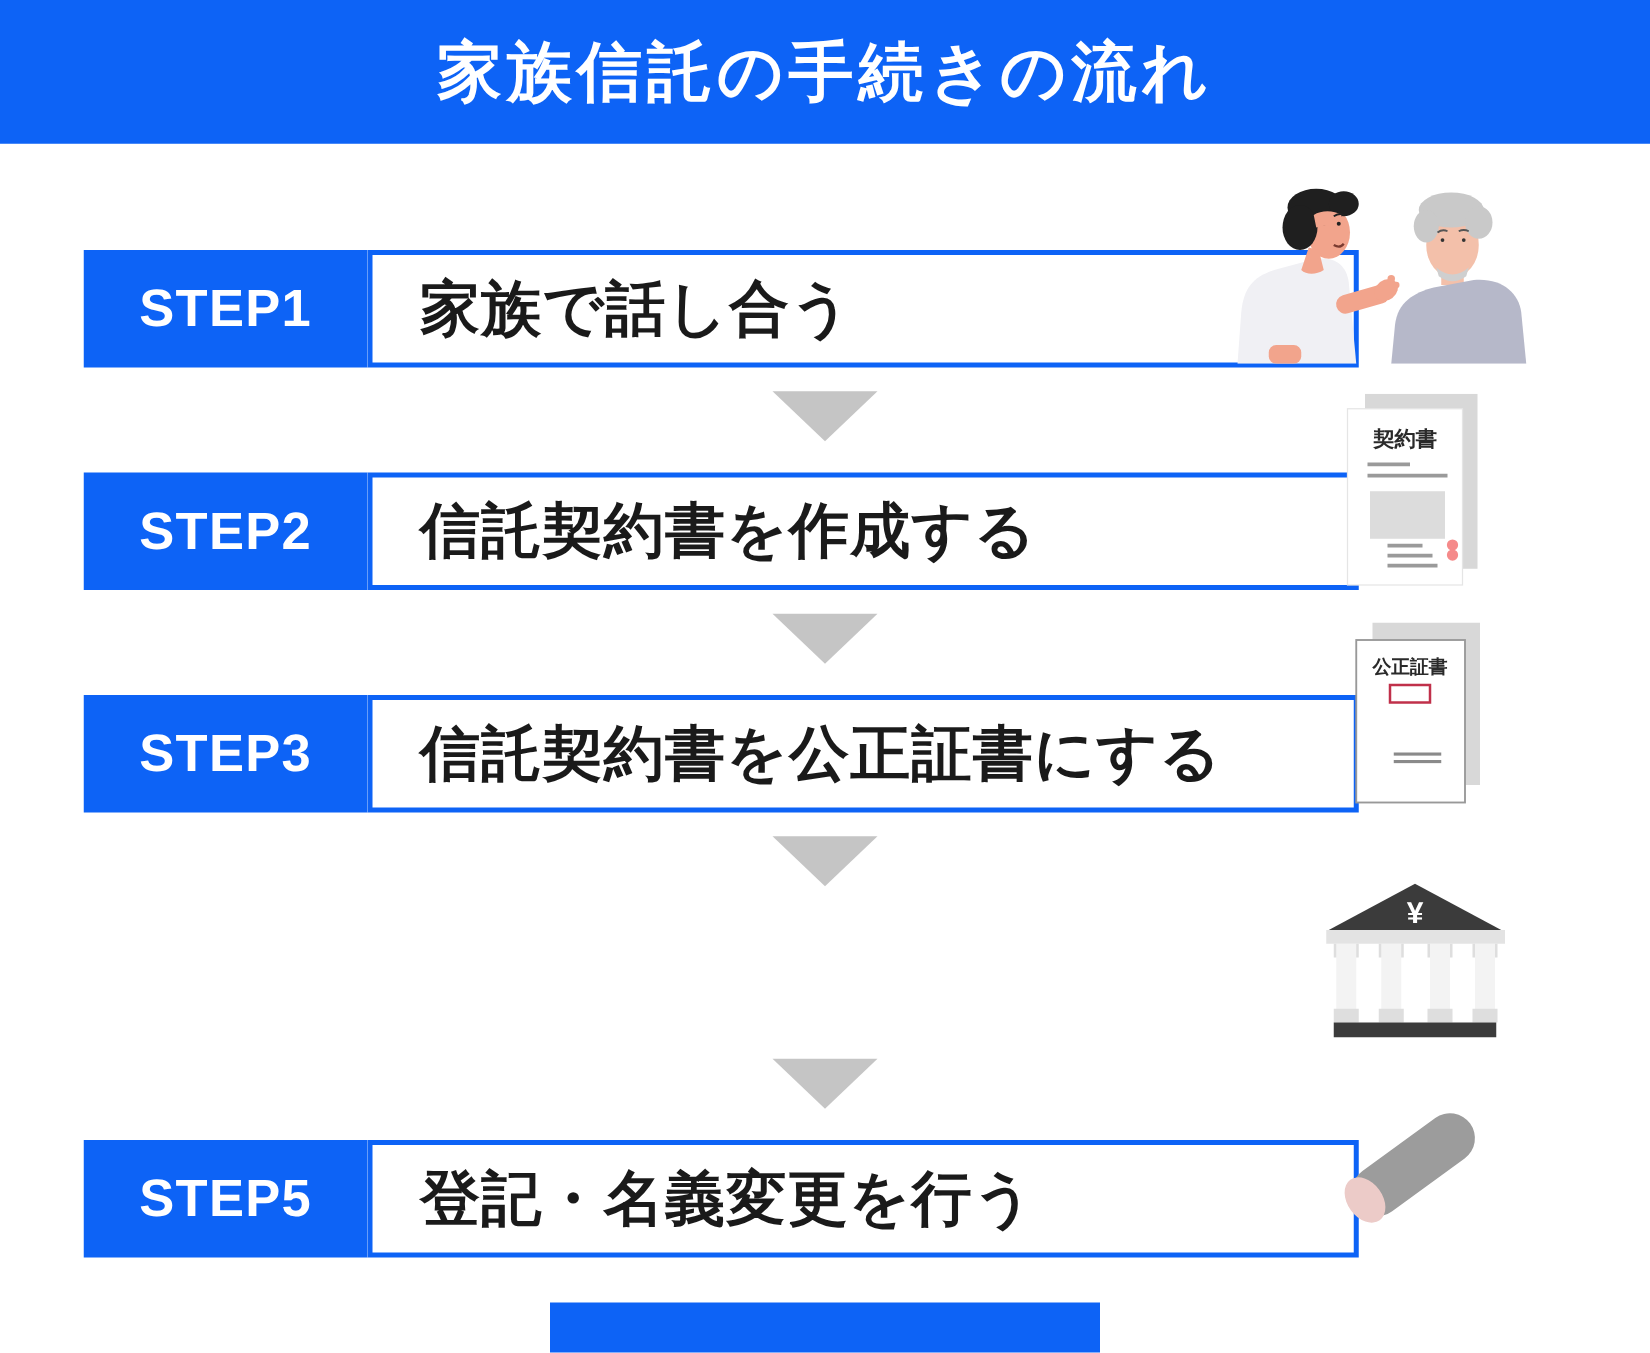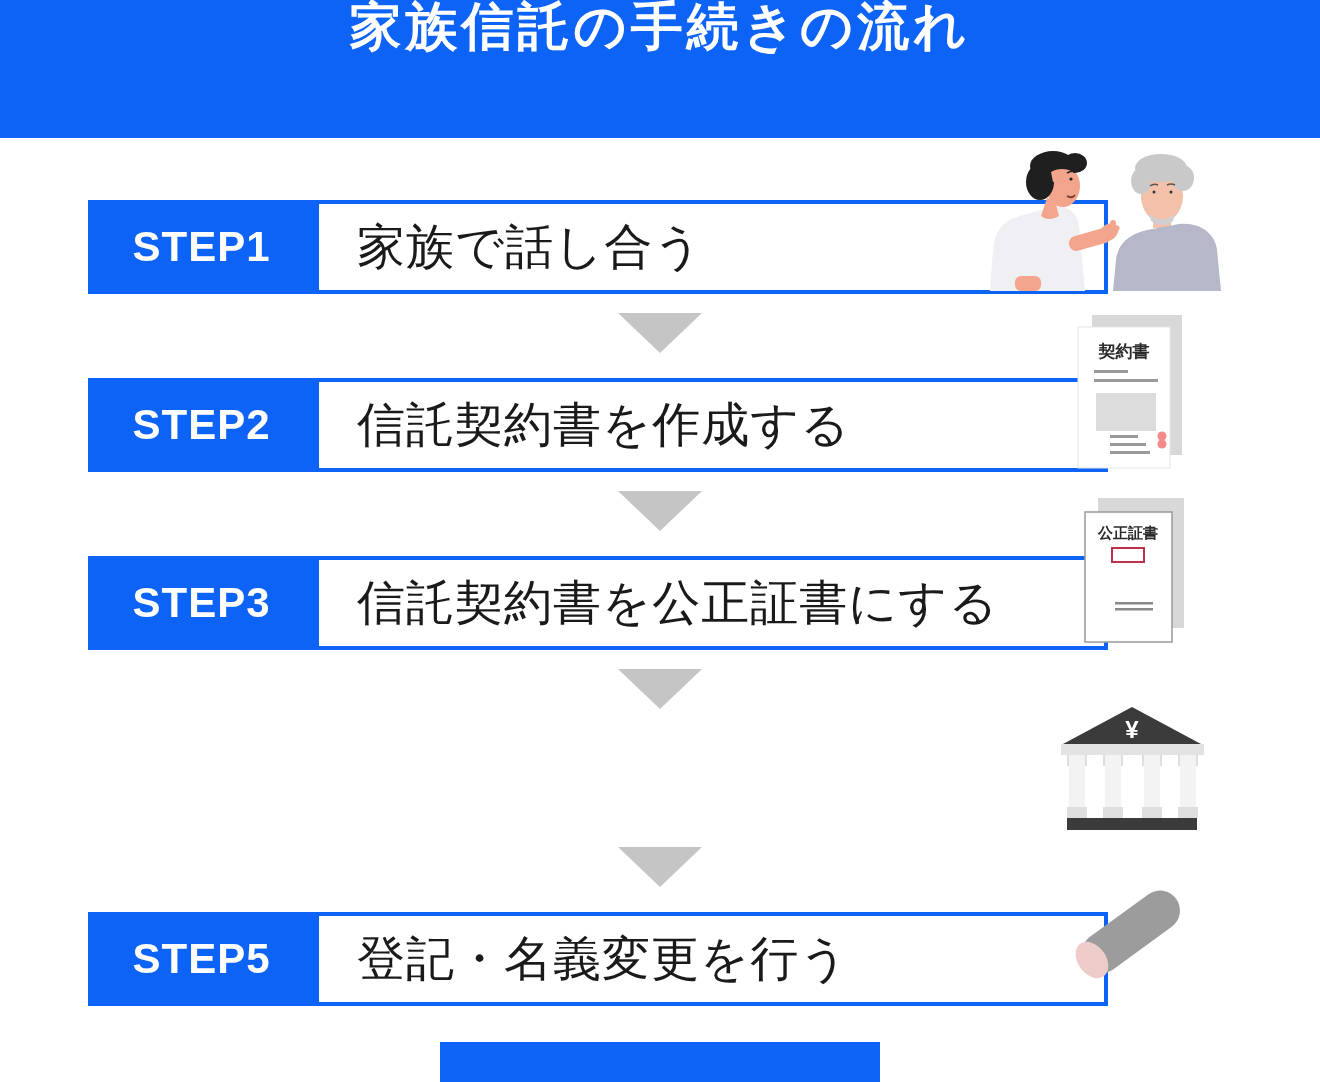--- a/index.html
+++ b/index.html
@@ -6,39 +6,39 @@
     --blue:#0d63f6;
     --arrow:#c5c5c5;
     --ink:#1a1a1a;
   }
   html,body{margin:0;padding:0;}
   body{
     width:1320px;height:1082px;position:relative;background:#ffffff;
     font-family:"Liberation Sans", sans-serif;overflow:hidden;
   }
   .banner{
-    position:absolute;left:0;top:0;width:1320px;height:138px;background:var(--blue);
-    display:flex;align-items:flex-start;justify-content:center;
+    position:absolute;left:0;top:0;width:1320px;height:115px;background:var(--blue);
+    display:flex;align-items:center;justify-content:center;
   }
   .banner .title{
     color:#ffffff;font-size:52px;font-weight:bold;letter-spacing:4px;line-height:1;
   }
   .step-row{
-    position:absolute;left:88px;width:1020px;height:94px;display:flex;z-index:1;
+    position:absolute;left:67px;width:1020px;height:94px;display:flex;z-index:1;
   }
   .r1{top:200px}.r2{top:378px}.r3{top:556px}.r4{top:734px}.r5{top:912px}
   .step-badge{
     width:227px;flex:0 0 227px;background:var(--blue);color:#ffffff;
     display:flex;align-items:center;justify-content:center;
     font-size:42px;font-weight:bold;letter-spacing:1px;
   }
   .step-body{
     flex:1;background:#ffffff;border:4px solid var(--blue);box-sizing:border-box;
     display:flex;align-items:center;padding-left:38px;
-    font-size:48px;font-weight:normal;color:var(--ink);letter-spacing:1px;white-space:nowrap;
+    font-size:48px;font-weight:bold;color:var(--ink);letter-spacing:1px;white-space:nowrap;
   }
   .arrow{
     position:absolute;left:618px;width:0;height:0;z-index:0;
     border-left:42px solid transparent;border-right:42px solid transparent;
     border-top:40px solid var(--arrow);
   }
   .a1{top:313px}.a2{top:491px}.a3{top:669px}.a4{top:847px}
   .illus{position:absolute;z-index:2;line-height:0;}
   .il1{left:985px;top:150px;}
   .il2{left:1070px;top:315px;}

